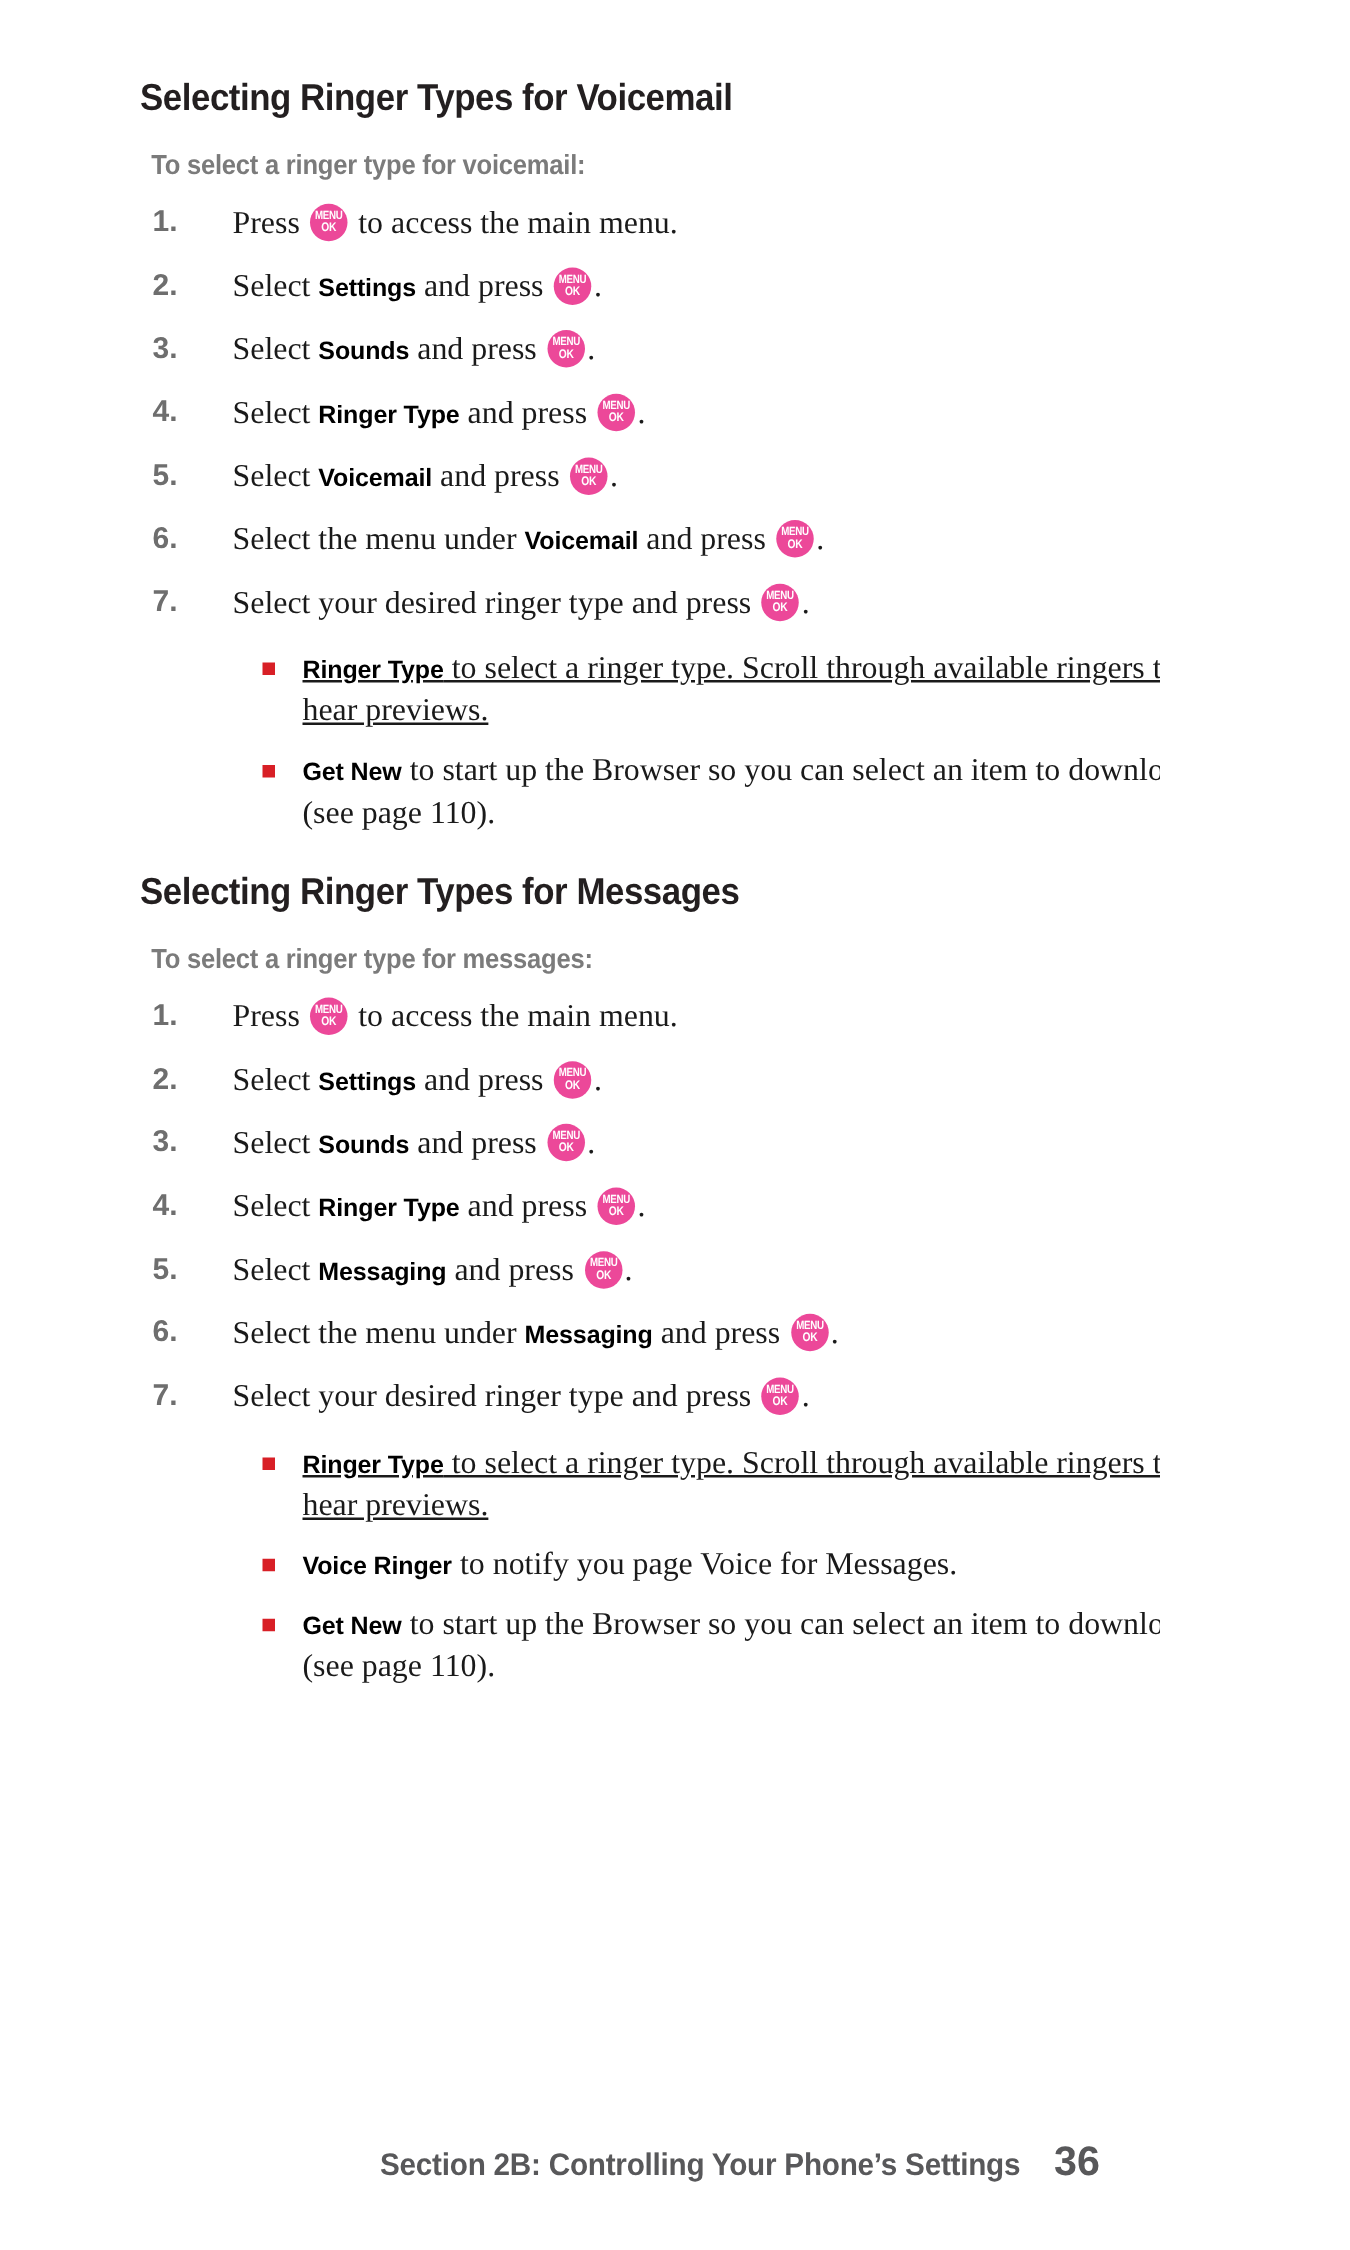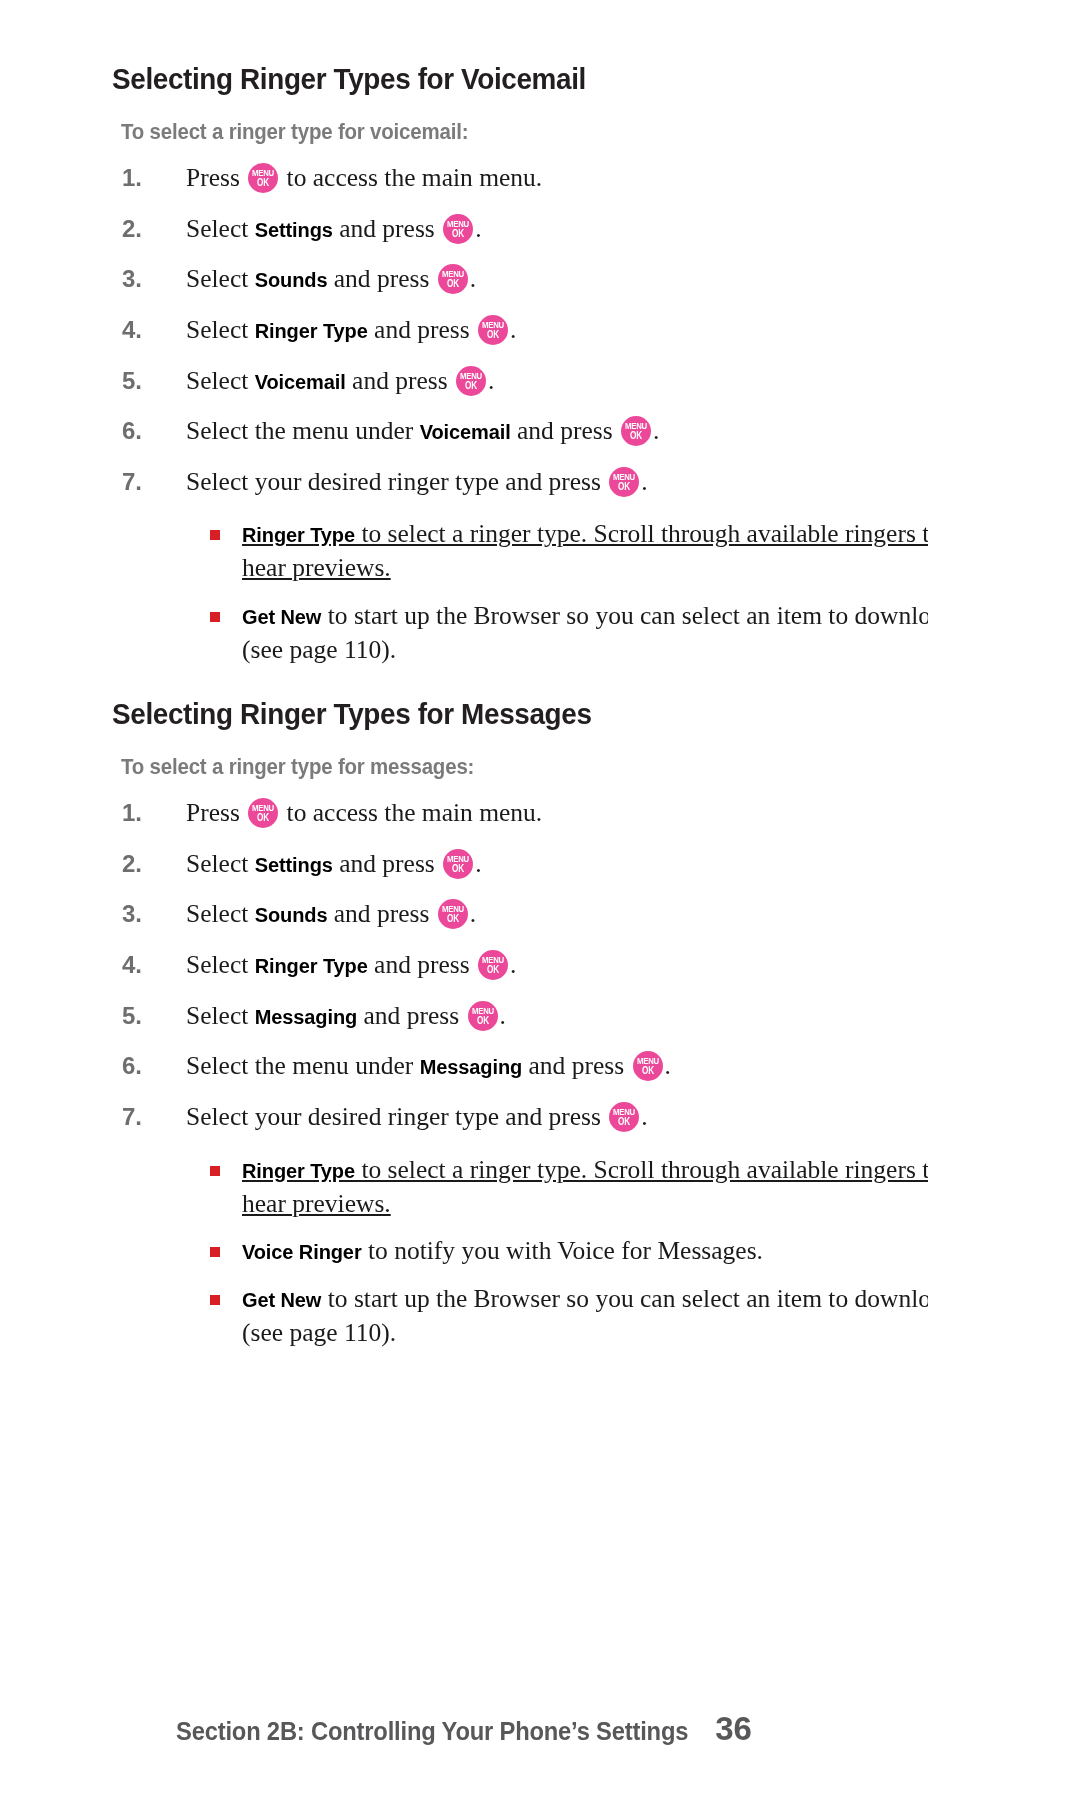--- a/index.html
+++ b/index.html
@@ -161,21 +161,21 @@
   .sub-wrap { margin-left: 22px; }
 
   
   .footer {
     position: absolute;
     left: 48px;
     right: 48px;
     bottom: 52px;
     display: flex;
     align-items: baseline;
-    justify-content: center;
+    justify-content: flex-end;
   }
   .footer-text {
     font-family: "Liberation Sans Narrow", "Liberation Sans", sans-serif;
     font-weight: bold;
     font-size: 25px;
     color: #58585a;
     letter-spacing: -0.2px;
     transform: scaleX(0.95);
     transform-origin: left center;
   }
@@ -279,21 +279,21 @@
           <span class="step-body"><span>Select your desired ringer type and press </span><span class="menukey"><span class="mk-top">MENU</span><span class="mk-bot">OK</span></span><span>.</span></span>
 
           <div class="sub-wrap">
             <ul class="sublist">
               <li>
                 <span class="sq-bullet"></span>
                 <b class="term">Ringer Type</b><span> to select a ringer type. Scroll through available ringers to hear previews.</span>
               </li>
               <li>
                 <span class="sq-bullet"></span>
-                <b class="term">Voice Ringer</b><span> to notify you with Voice for Messages.</span>
+                <b class="term">Voice Ringer</b><span> to notify you page Voice for Messages.</span>
               </li>
               <li>
                 <span class="sq-bullet"></span>
                 <b class="term">Get New</b><span> to start up the Browser so you can select an item to download (see page 110).</span>
               </li>
             </ul>
           </div>
         </li>
       </ol>
     </div>

